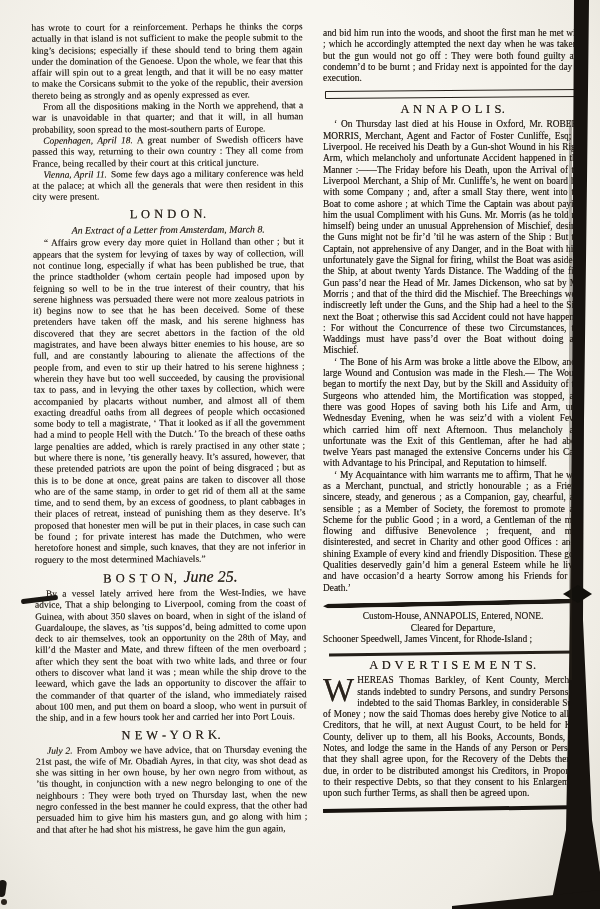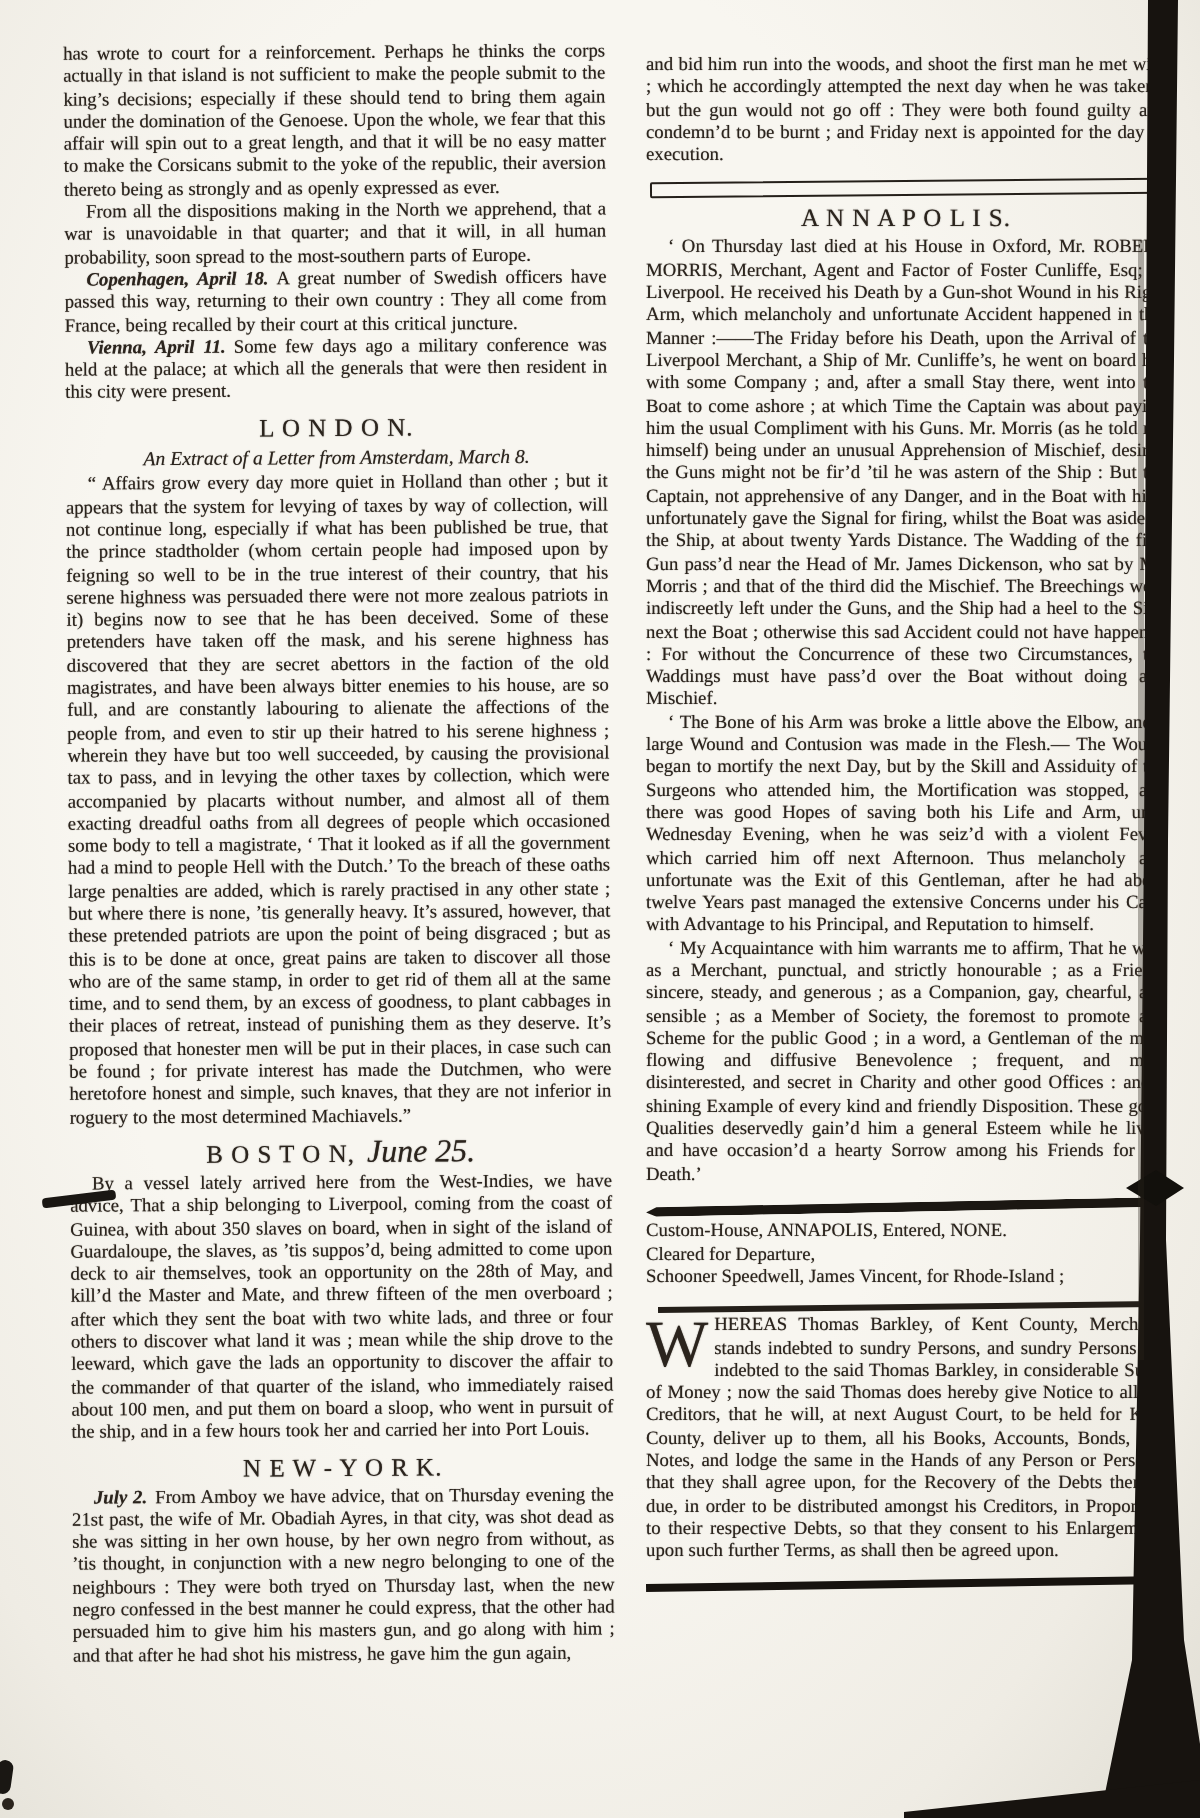--- a/index.html
+++ b/index.html
@@ -9,28 +9,28 @@
     background:radial-gradient(ellipse at 45% 40%, #f8f6f0 50%, #efece4 80%, #e0ddd3 100%);
     font-family:"Liberation Serif","DejaVu Serif",serif;
     color:#2b241d;
   }
   .col{position:absolute;text-rendering:optimizeLegibility;}
   .col-left{left:34px;top:22px;width:271px;transform:rotate(-0.35deg);}
   .col-right{left:311px;top:28px;width:260px;margin-left:12px;}
   .para{font-size:9.4px;line-height:11.3px;text-align:justify;text-indent:11px;margin:0;
         word-spacing:0.2px;text-shadow:0 0 0.5px rgba(43,36,29,0.65);}
   .noindent{text-indent:0;}
-  .lead{font-style:italic;margin-right:4px;font-weight:bold;}
+  .lead{font-style:italic;margin-right:4px;}
   .heading{text-align:center;font-size:12.5px;line-height:15px;margin:4px 0 2px;letter-spacing:0.5px;
            text-shadow:0 0 0.6px rgba(30,24,18,0.7);}
   .heading-date{font-style:italic;letter-spacing:normal;margin-left:6px;font-size:16px;}
   .subhead{text-align:center;font-style:italic;font-size:9.8px;line-height:11.6px;margin:1px 0 2px;
            text-shadow:0 0 0.5px rgba(43,36,29,0.6);}
   .line{font-size:9.4px;line-height:11.6px;margin:0;text-shadow:0 0 0.5px rgba(43,36,29,0.6);}
-  .line-center{text-align:left;}
+  .line-center{text-align:center;}
   .italic{}
   .dropcap{float:left;font-size:33px;line-height:27px;padding:2px 3px 0 0;
            text-shadow:0 0 0.6px rgba(30,24,18,0.7);}
   .rule-box{height:6px;border:1.4px solid #241f19;margin:6px 2px 4px;transform:rotate(-0.5deg);border-radius:1px;}
   .rule-taper{height:5px;background:#1b1712;margin:7px 0 5px;transform:rotate(-1.1deg);
               clip-path:polygon(0 55%,2% 5%,98% 0,100% 45%,98% 95%,2% 100%);}
   .rule-thin{height:2.5px;background:#241f19;margin:6px 6px 4px;transform:rotate(-0.7deg);}
   .rule-end{position:relative;height:4px;background:#17130f;margin-top:7px;transform:rotate(-0.9deg);}
   .sig{position:absolute;right:0;top:-11px;font-size:8.5px;font-family:"Liberation Serif",serif;}
   .artifact{position:absolute;pointer-events:none;}
@@ -61,20 +61,21 @@
       <div class="rule-box"></div>
       <div class="heading"><span>A N N A P O L I S.</span></div>
       <p class="para"><span>‘ On Thursday last died at his House in Oxford, Mr. ROBERT MORRIS, Merchant, Agent and Factor of Foster Cunliffe, Esq; of Liverpool.  He received his Death by a Gun-shot Wound in his Right Arm, which melancholy and unfortunate Accident happened in this Manner :——The Friday before his Death, upon the Arrival of the Liverpool Merchant, a Ship of Mr. Cunliffe’s, he went on board her with some Company ; and, after a small Stay there, went into the Boat to come ashore ; at which Time the Captain was about paying him the usual Compliment with his Guns.  Mr. Morris (as he told me himself) being under an unusual Apprehension of Mischief, desired the Guns might not be fir’d ’til he was astern of the Ship :  But the Captain, not apprehensive of any Danger, and in the Boat with him, unfortunately gave the Signal for firing, whilst the Boat was aside of the Ship, at about twenty Yards Distance.  The Wadding of the first Gun pass’d near the Head of Mr. James Dickenson, who sat by Mr. Morris ; and that of the third did the Mischief.  The Breechings were indiscreetly left under the Guns, and the Ship had a heel to the Side next the Boat ; otherwise this sad Accident could not have happened :  For without the Concurrence of these two Circumstances, the Waddings must have pass’d over the Boat without doing any Mischief.</span></p>
       <p class="para"><span>‘ The Bone of his Arm was broke a little above the Elbow, and a large Wound and Contusion was made in the Flesh.— The Wound began to mortify the next Day, but by the Skill and Assiduity of the Surgeons who attended him, the Mortification was stopped, and there was good Hopes of saving both his Life and Arm, until Wednesday Evening, when he was seiz’d with a violent Fever, which carried him off next Afternoon.  Thus melancholy and unfortunate was the Exit of this Gentleman, after he had about twelve Years past managed the extensive Concerns under his Care, with Advantage to his Principal, and Reputation to himself.</span></p>
       <p class="para"><span>‘ My Acquaintance with him warrants me to affirm, That he was, as a Merchant, punctual, and strictly honourable ; as a Friend, sincere, steady, and generous ; as a Companion, gay, chearful, and sensible ; as a Member of Society, the foremost to promote any Scheme for the public Good ; in a word, a Gentleman of the most flowing and diffusive Benevolence ; frequent, and most disinterested, and secret in Charity and other good Offices :  and a shining Example of every kind and friendly Disposition.  These good Qualities deservedly gain’d him a general Esteem while he liv’d, and have occasion’d a hearty Sorrow among his Friends for his Death.’</span></p>
       <div class="rule-taper"></div>
       <div class="line line-center"><span>Custom-House, ANNAPOLIS, Entered, NONE.</span></div>
       <div class="line line-center italic"><span>Cleared for Departure,</span></div>
       <div class="line"><span>Schooner Speedwell, James Vincent, for Rhode-Island ;</span></div>
       <div class="rule-thin"></div>
+      <div class="heading"><span>A D V E R T I S E M E N T S.</span></div>
       <p class="para noindent"><span class="dropcap">W</span><span>HEREAS Thomas Barkley, of Kent County, Merchant, stands indebted to sundry Persons, and sundry Persons are indebted to the said Thomas Barkley, in considerable Sums of Money ; now the said Thomas does hereby give Notice to all his Creditors, that he will, at next August Court, to be held for Kent County, deliver up to them, all his Books, Accounts, Bonds, and Notes, and lodge the same in the Hands of any Person or Persons, that they shall agree upon, for the Recovery of the Debts thereby due, in order to be distributed amongst his Creditors, in Proportion to their respective Debts, so that they consent to his Enlargement, upon such further Terms, as shall then be agreed upon.</span></p>
       <div class="rule-end">
         <span class="sig">H</span>
       </div>
     </div>
 
   <div class="artifact margin-dash"></div>
   <div class="artifact blot1"></div>
   <div class="artifact blot2"></div>
 

